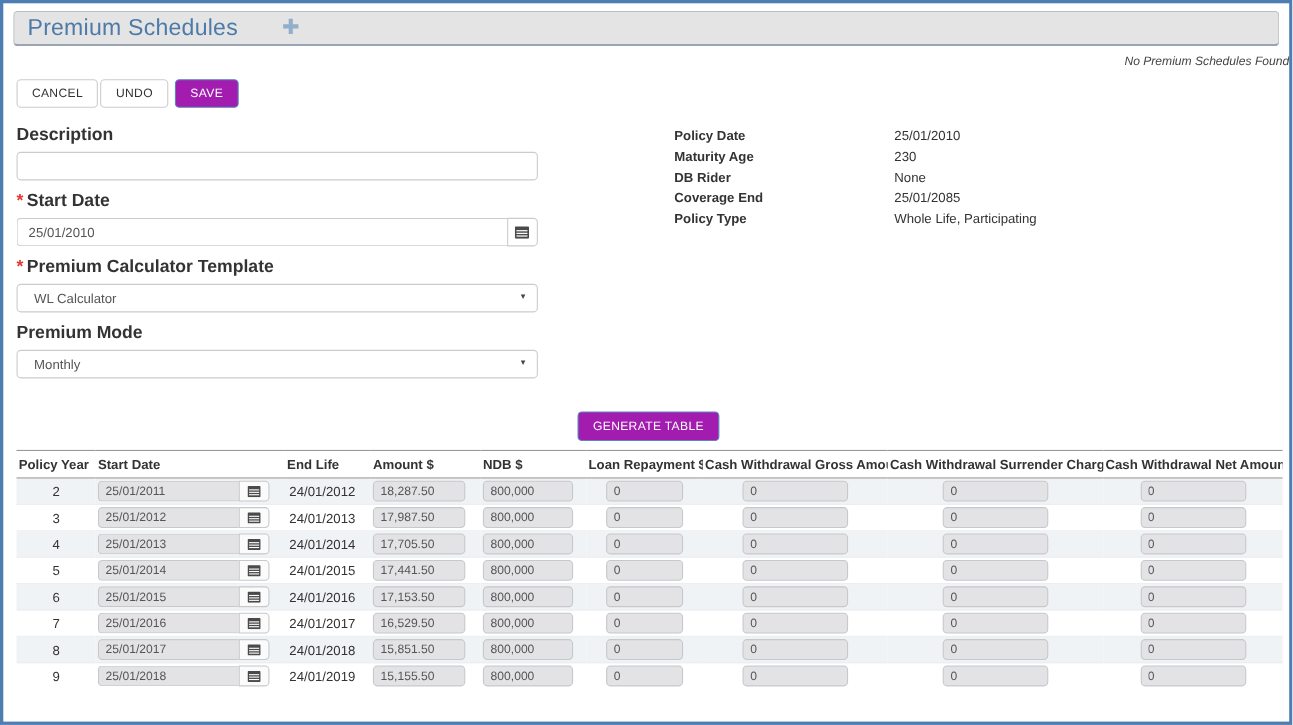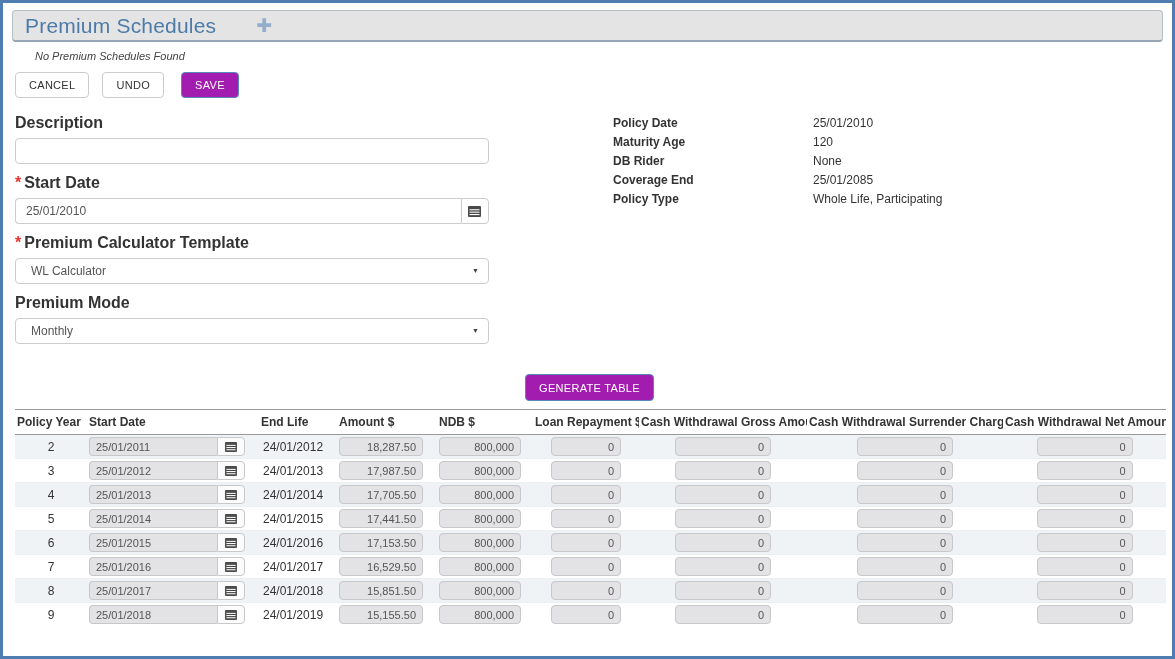--- a/index.html
+++ b/index.html
@@ -6,24 +6,24 @@
   html,body { background:#fff; }
   body { font-family:"Liberation Sans","DejaVu Sans",sans-serif; }
   .page { width:1175px; height:659px; border:3px solid #4e7db2; background:#fff; overflow:hidden; position:relative; }
 
   
   .titlebar { margin:7px 9px 0 9px; height:32px; background:#e4e4e4; border:1px solid #b6bec6;
               border-bottom:2px solid #97a5b5; border-radius:4px; display:flex; align-items:center; }
   .title { font-size:21px; color:#4d7ba9; margin-left:12px; letter-spacing:0.2px; }
   .plus-icon { color:#93aecb; font-size:19px; font-weight:bold; margin-left:40px; cursor:pointer; line-height:1; }
 
-  .empty-msg { text-align:left; font-style:italic; font-size:11px; color:#444; margin-top:8px;padding-left:32px; }
-
-  
-  .toolbar { margin:10px 12px 0 12px; display:flex; gap:13px; }
+  .empty-msg { text-align:right; font-style:italic; font-size:11px; color:#444; margin-top:8px;padding-left:32px; }
+
+  
+  .toolbar { margin:10px 12px 0 12px; display:flex; gap:2px; }
   .btn { height:26px; padding:0 13px; font-size:11px; border-radius:4px; cursor:pointer;
          font-family:inherit; letter-spacing:0.3px; }
   .btn-default { background:#fff; border:1px solid #ccc; color:#333; }
   .btn-primary { background:#a21caf; border:1px solid #5988b8; color:#fff; margin-left:4px; }
 
   
   .main { display:flex; margin:16px 12px 0 12px; }
   .form-col { width:474px; }
   .form-group { margin-bottom:10px; }
   .form-label { display:block; font-size:16px; font-weight:bold; color:#333; margin-bottom:6px; }
@@ -54,21 +54,21 @@
   table { width:100%; border-collapse:collapse; table-layout:fixed; }
   thead th { border-top:1px solid #999; border-bottom:1px solid #999; font-size:12px; font-weight:bold;
              color:#333; padding:5px 2px; text-align:left; white-space:nowrap; overflow:hidden; }
   tbody td { padding:2px 2px; height:23px; border-top:1px solid #eceef0; font-size:12px; color:#333;
              vertical-align:middle; }
   tbody tr.striped { background:#f0f3f6; }
   th.a-right, td.a-right { text-align:right; }
   th.a-center, td.a-center { text-align:center; }
   .dis-input { background:#e3e3e6; border:1px solid #c8c8cb; border-radius:4px; height:19px;
                font-size:11px; color:#555; padding:0 6px; font-family:inherit; }
-  .num-input { text-align:right; }
+  .num-input { text-align:left; }
   .w-premium { width:84px; } .w-ndb { width:82px; } .w-loan { width:70px; } .w-cw { width:96px; }
   .row-dategrp { display:inline-flex; vertical-align:middle; }
   .row-date { width:128px; border-radius:4px 0 0 4px; border-right:none; }
   .row-cal-btn { width:28px; height:19px; background:#fbfbfb; border:1px solid #c8c8cb;
                  border-radius:0 4px 4px 0; display:inline-flex; align-items:center; justify-content:center;
                  cursor:pointer; }
   .end-date { padding-left:4px; }
 </style>
 </head>
 <body>
@@ -134,21 +134,21 @@
 
     </div>
 
     <div class="info-col">
       <div class="info-row">
         <span class="info-label">Policy Date</span>
         <span class="info-value">25/01/2010</span>
       </div>
       <div class="info-row">
         <span class="info-label">Maturity Age</span>
-        <span class="info-value">120</span>
+        <span class="info-value">230</span>
       </div>
       <div class="info-row">
         <span class="info-label">DB Rider</span>
         <span class="info-value">None</span>
       </div>
       <div class="info-row">
         <span class="info-label">Coverage End</span>
         <span class="info-value">25/01/2085</span>
       </div>
       <div class="info-row">

